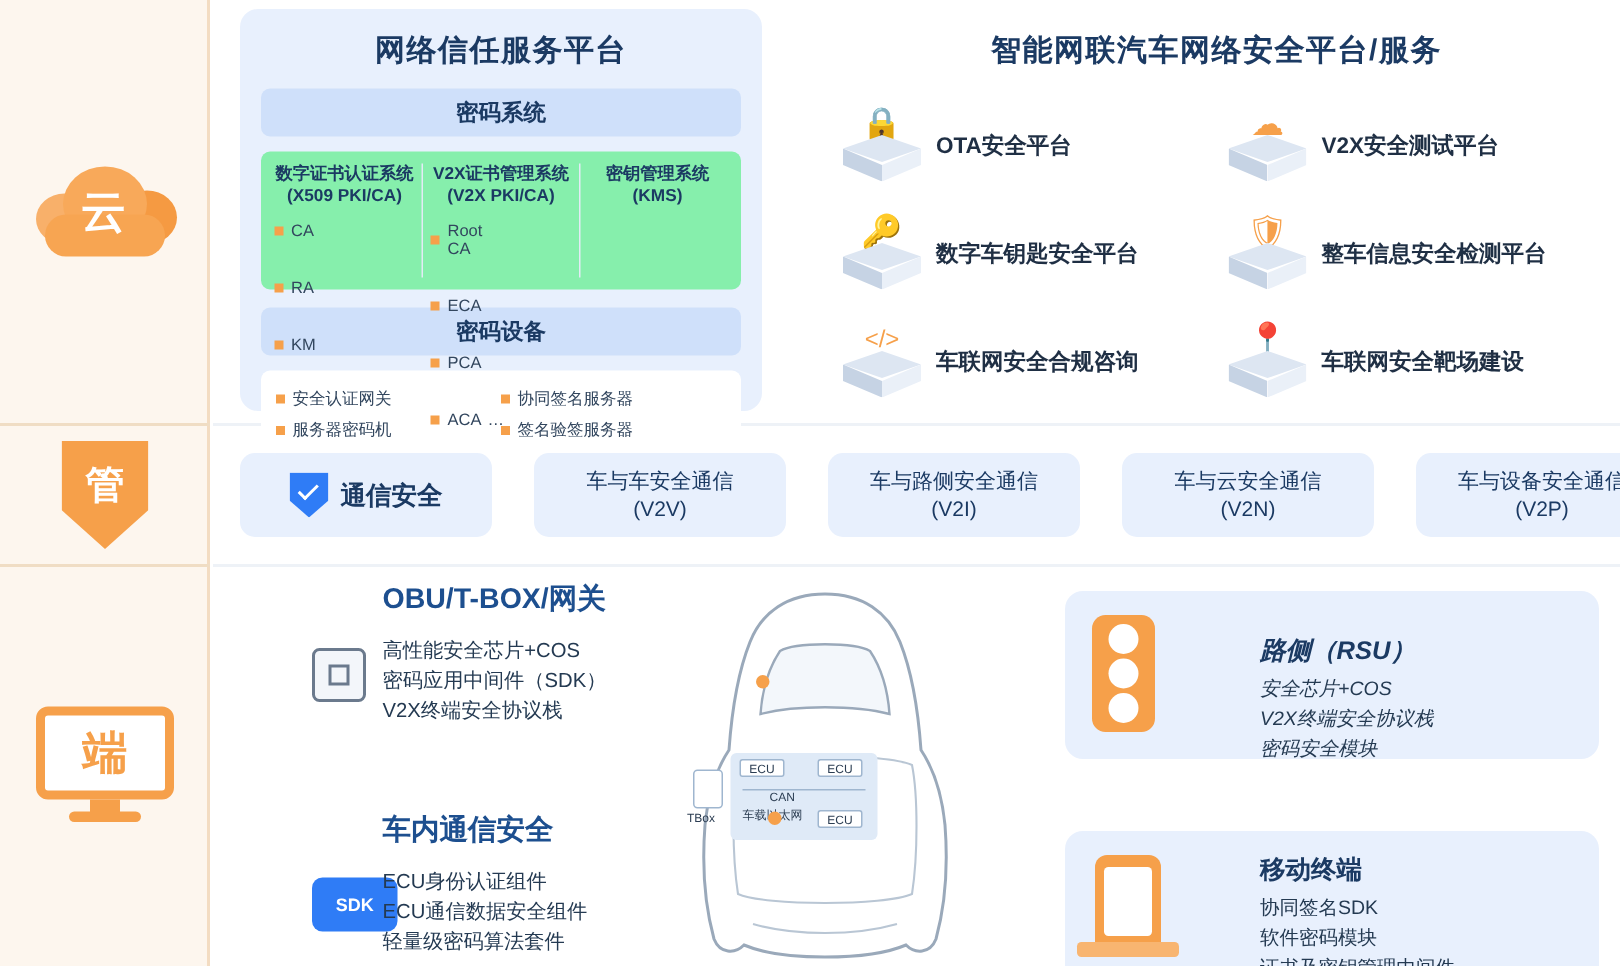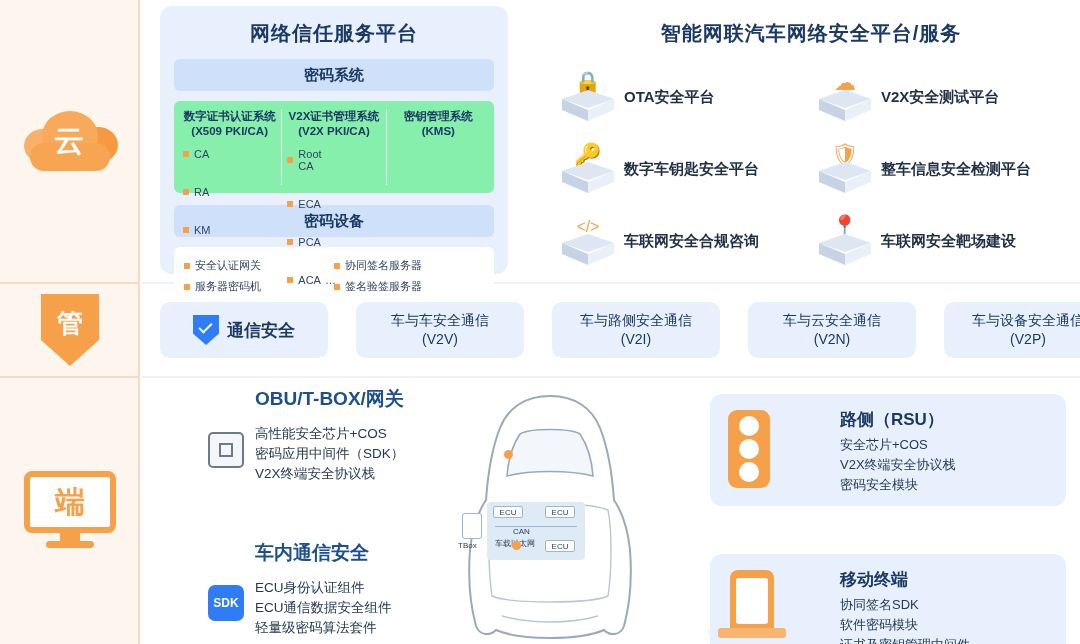--- a/index.html
+++ b/index.html
@@ -164,21 +164,21 @@
   .chip-icon::before, .chip-icon::after {
     content: ""; position: absolute; background: #6b7a8d;
   }
   .chip-core {
     position: absolute; left: 9px; top: 9px; width: 14px; height: 14px; border: 2px solid #6b7a8d;
   }
   .obu-lines { position: absolute; left: 255px; top: 424px; font-size: 13.5px; color: #243a52; line-height: 20px; }
 
   .invehicle-title { position: absolute; left: 255px; top: 540px; font-size: 19px; font-weight: bold; color: #1d4f8f; }
   .sdk-icon {
-    position: absolute; left: 208px; top: 585px; width: 36px; height: 36px;
+    position: absolute; left: 208px; top: 585px; width: 57px; height: 36px;
     background: #2f7cf6; border-radius: 7px; color: #fff; font-size: 12px; font-weight: bold;
     display: flex; align-items: center; justify-content: center;
   }
   .inveh-lines { position: absolute; left: 255px; top: 578px; font-size: 13.5px; color: #243a52; line-height: 20px; }
 
   
   .car { position: absolute; left: 430px; top: 390px; width: 240px; height: 250px; }
   .car svg { width: 240px; height: 250px; }
   .can-box {
     position: absolute; left: 487px; top: 502px; width: 98px; height: 58px;
@@ -505,21 +505,21 @@
 
   <div class="odot" style="left:504px; top:450px;"></div>
   <div class="odot" style="left:512px; top:541px;"></div>
 
   <div class="rcard rsu">
     <div class="traffic">
         <i></i>
         <i></i>
         <i></i>
       </div>
-    <div style="position:absolute; left:130px; top:14px;">
+    <div style="position:absolute; left:130px; top:28px;font-style:italic;">
       <div class="rcard-title">路侧（RSU）</div>
       <div class="rcard-lines">
         <div>安全芯片+COS</div>
         <div>V2X终端安全协议栈</div>
         <div>密码安全模块</div>
       </div>
     </div>
   </div>
 
   <div class="rcard mobile">

